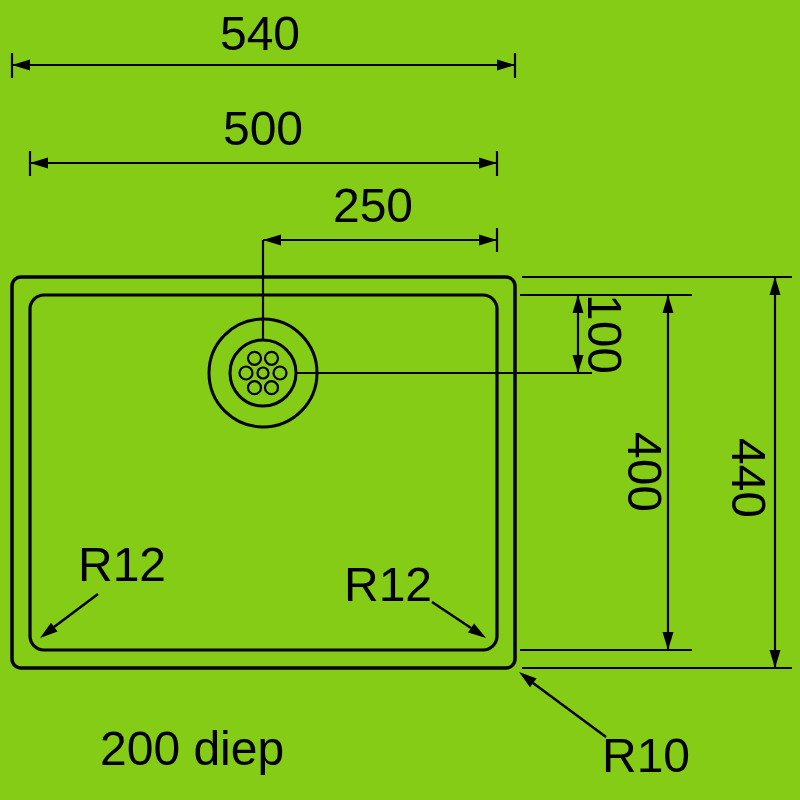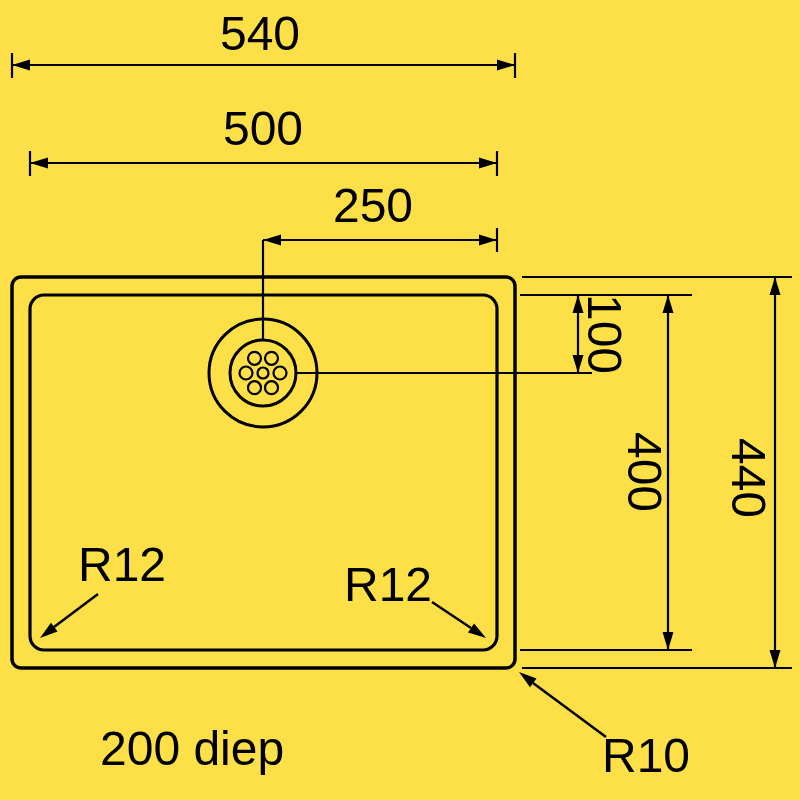--- a/index.html
+++ b/index.html
@@ -3,21 +3,21 @@
 <meta charset="utf-8">
 <style>
   html, body {
     margin: 0;
     padding: 0;
     background: #ffffff;
   }
   .stage {
     width: 800px;
     height: 800px;
-    background: #fde047;
+    background: #84cc16;
     position: relative;
     font-family: "Liberation Sans", "DejaVu Sans", sans-serif;
     overflow: hidden;
   }
   svg { display: block; }
   text {
     font-family: "Liberation Sans", "DejaVu Sans", sans-serif;
     fill: #000000;
   }
   .dim-text { font-size: 48px; }

